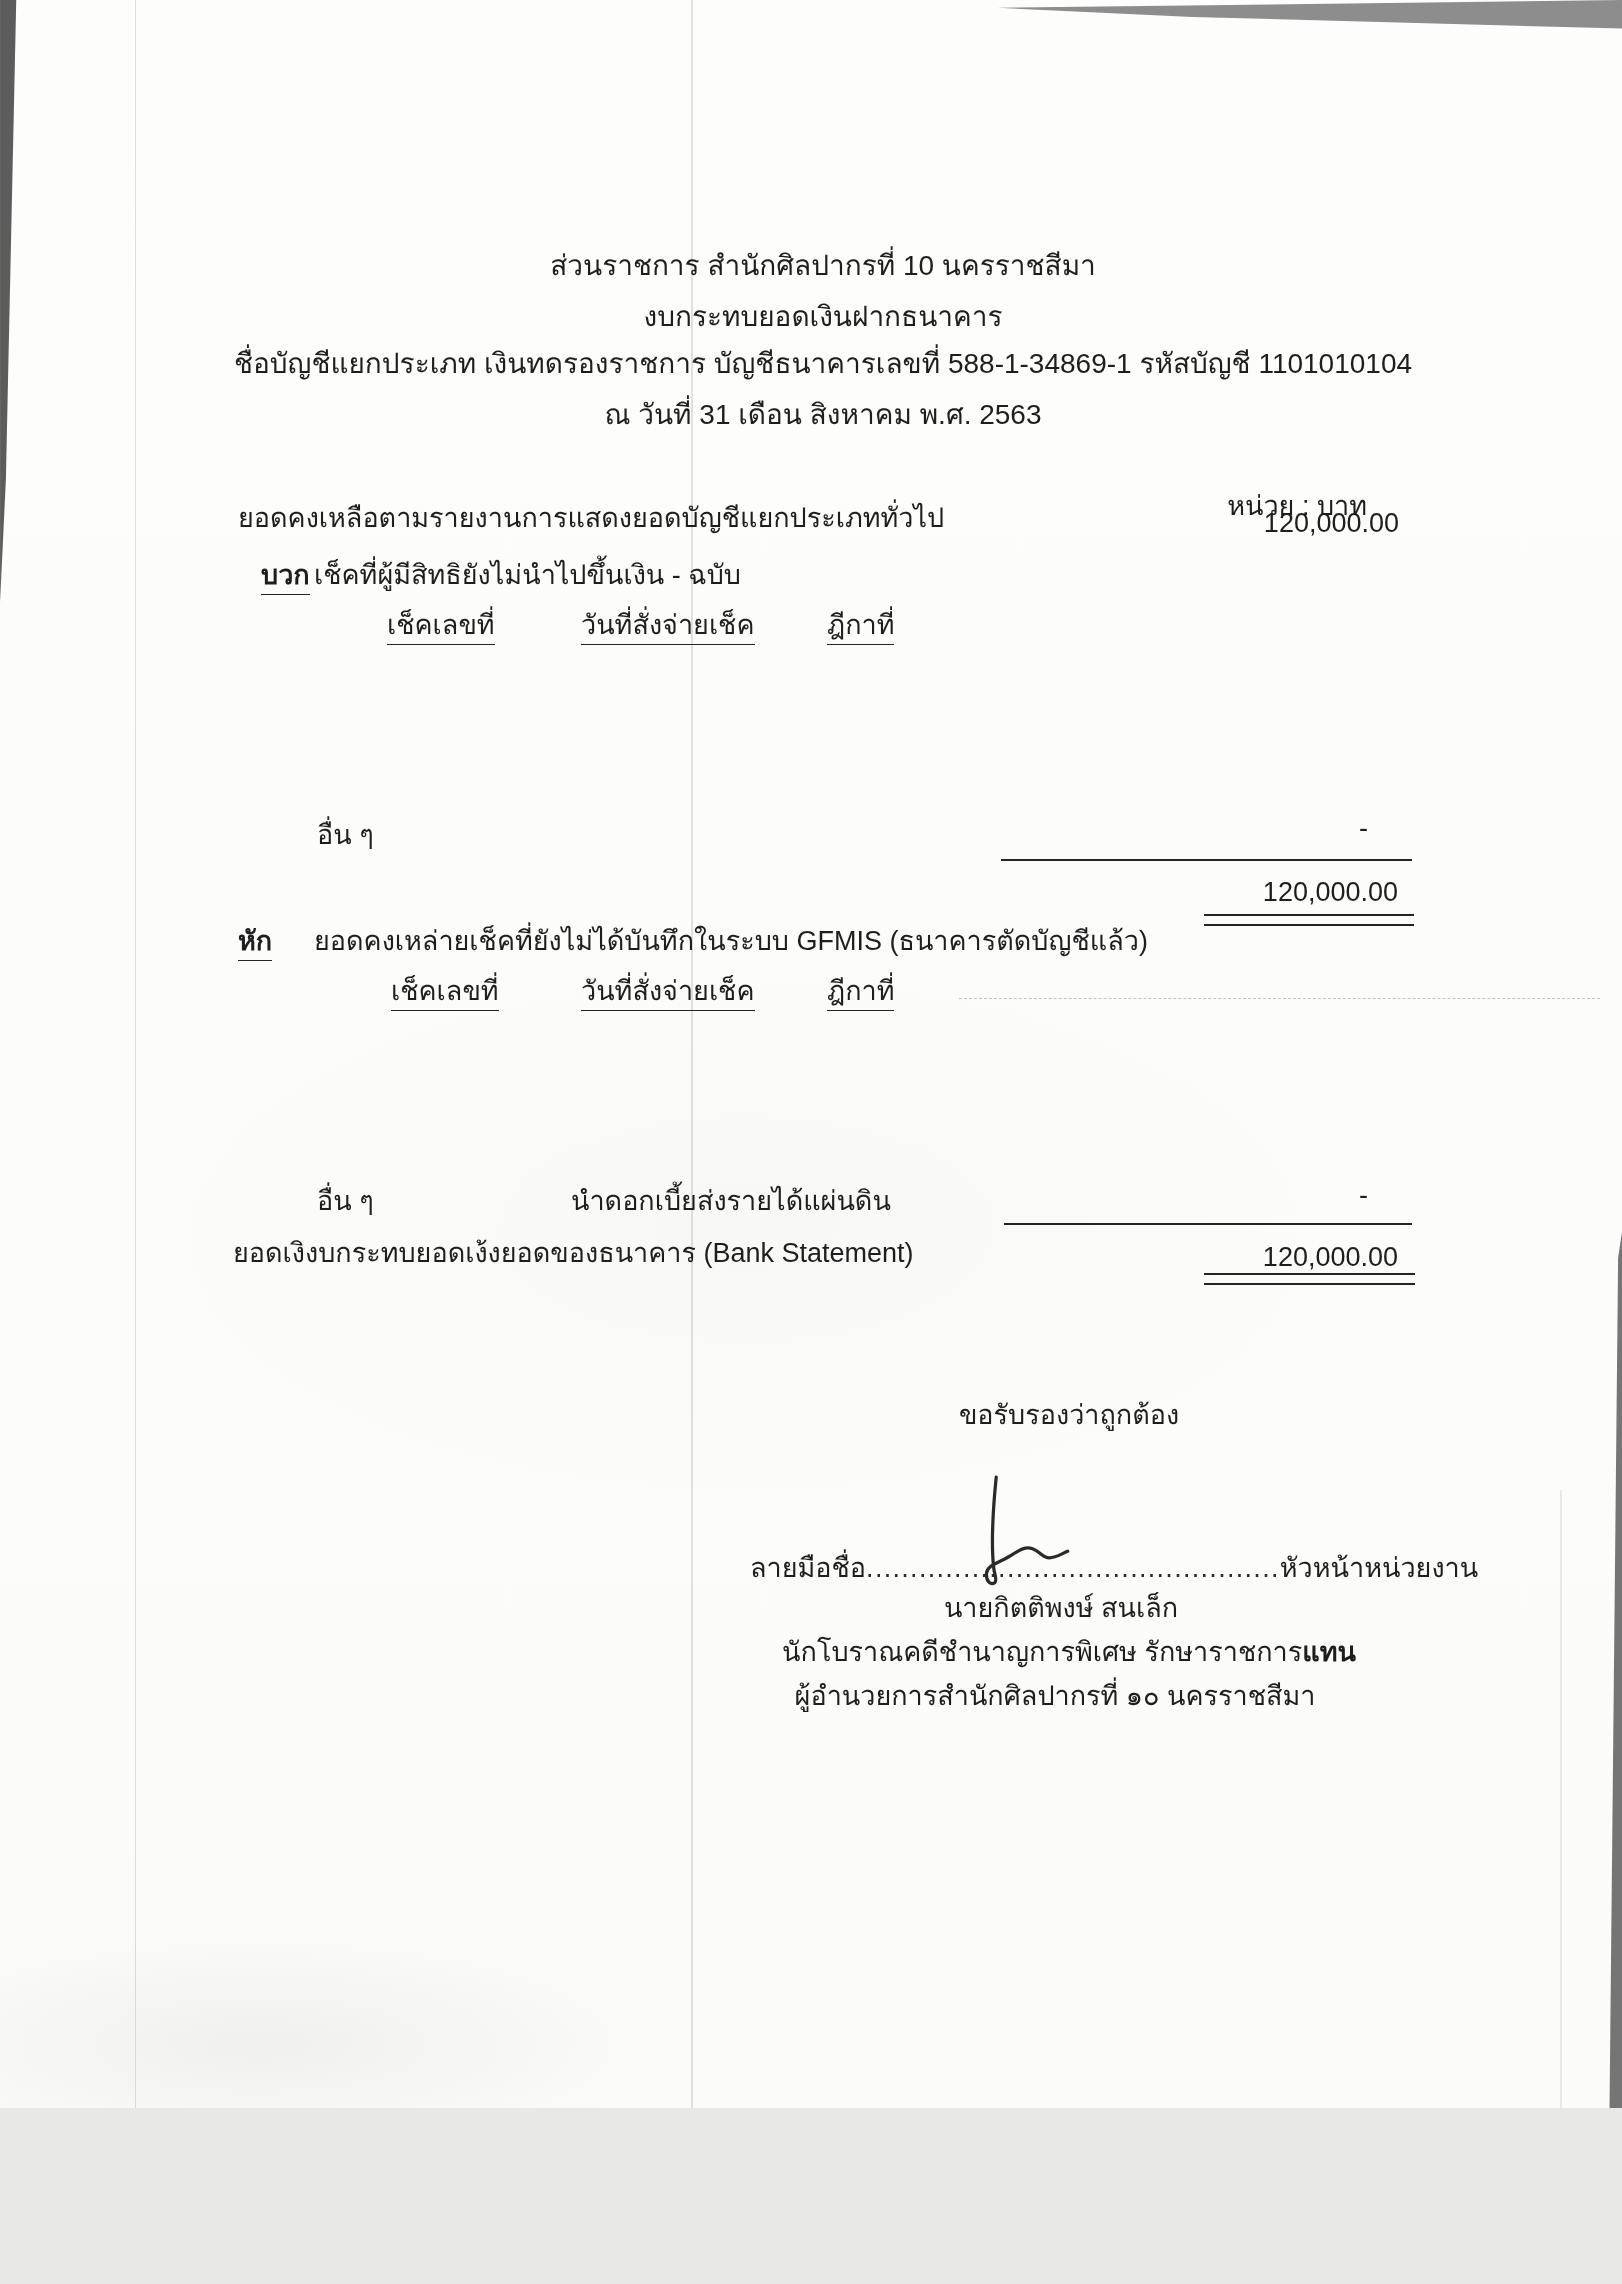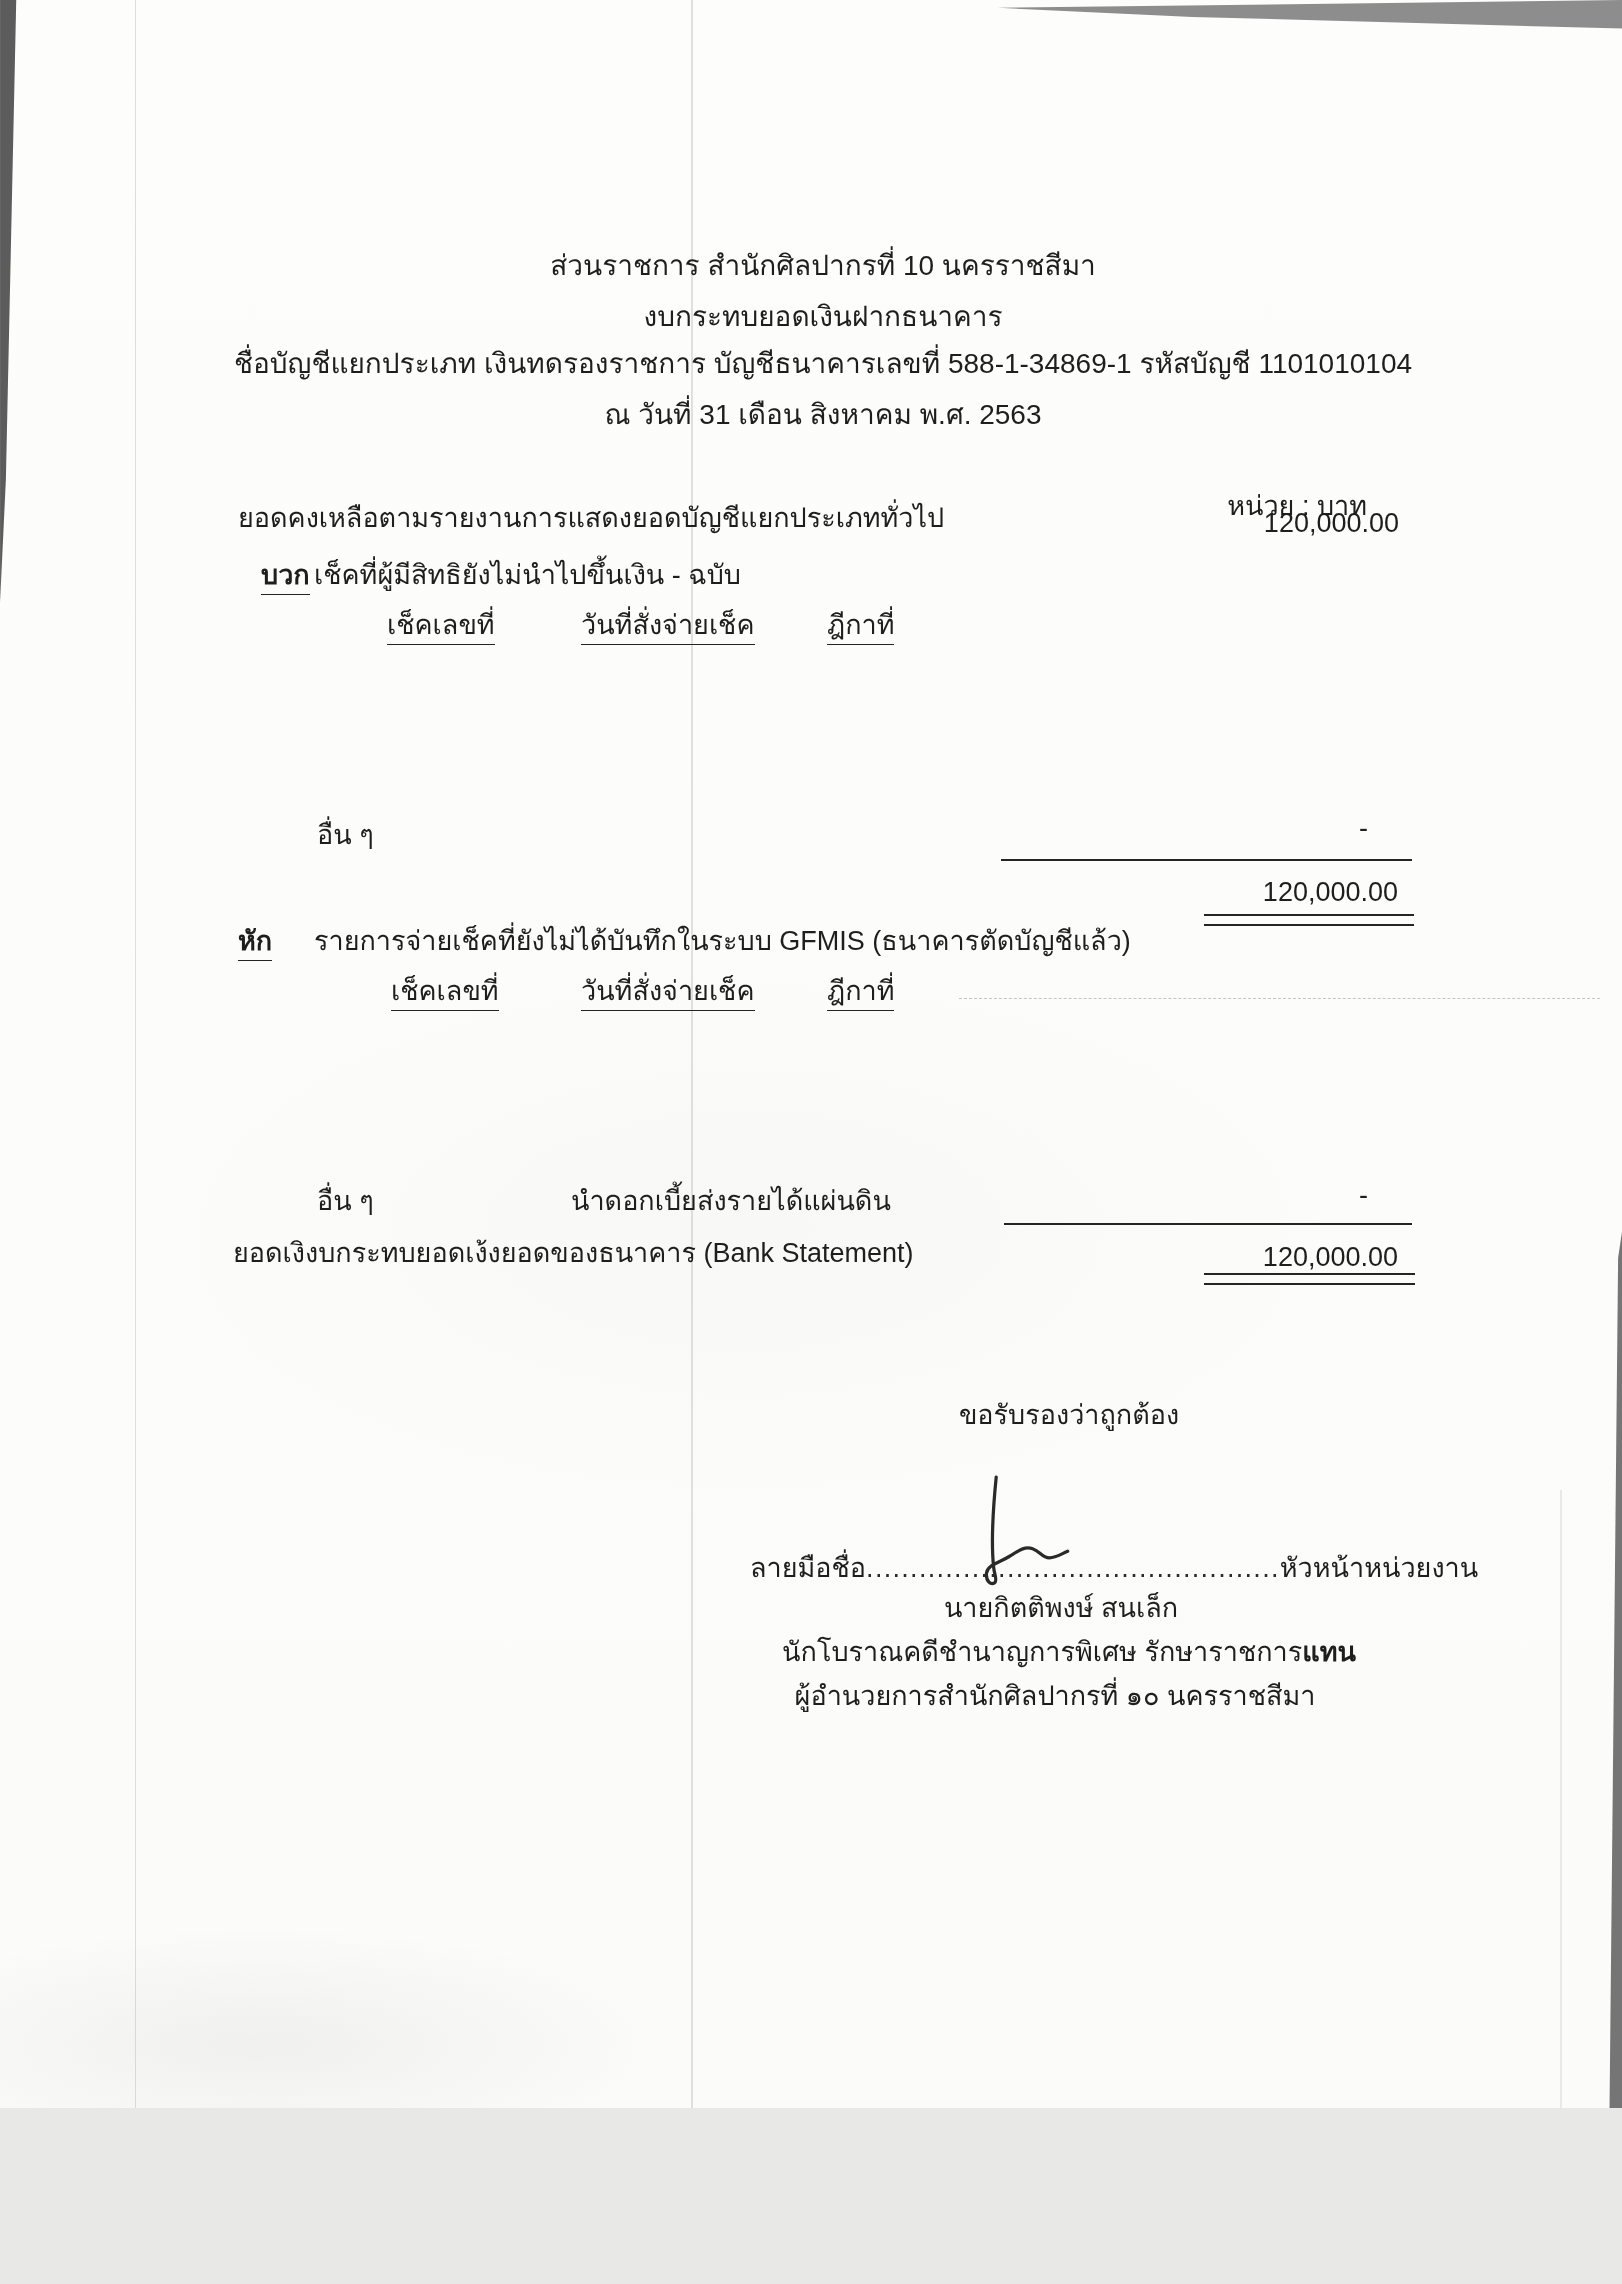--- a/index.html
+++ b/index.html
@@ -85,21 +85,21 @@
   <div class="t ul" style="left:827px; top:608px;">ฎีกาที่</div>
 
   <div class="t" style="left:317px; top:818px;">อื่น ๆ</div>
   <div class="t rgt" style="top:811px; right:254px;">-</div>
   <div class="rule" style="left:1001px; top:859px; width:411px;"></div>
 
   <div class="t rgt" style="top:875px; right:224px;">120,000.00</div>
   <div class="drule" style="left:1204px; top:914px; width:210px;"></div>
 
   <div class="t b ul" style="left:238px; top:924px;">หัก</div>
-  <div class="t" style="left:314px; top:924px;">รายการจ่ายเช็คที่ยังไม่ได้บันทึกในระบบ GFMIS (ธนาคารตัดบัญชีแล้ว)</div>
+  <div class="t" style="left:314px; top:924px;">ยอดคงเหล่ายเช็คที่ยังไม่ได้บันทึกในระบบ GFMIS (ธนาคารตัดบัญชีแล้ว)</div>
 
   <div class="t ul" style="left:391px; top:974px;">เช็คเลขที่</div>
   <div class="t ul" style="left:581px; top:974px;">วันที่สั่งจ่ายเช็ค</div>
   <div class="t ul" style="left:827px; top:974px;">ฎีกาที่</div>
   <div class="faint-dash" style="left:959px; top:998px; width:641px;"></div>
 
   <div class="t" style="left:317px; top:1184px;">อื่น ๆ</div>
   <div class="t" style="left:571px; top:1184px;">นำดอกเบี้ยส่งรายได้แผ่นดิน</div>
   <div class="t rgt" style="top:1178px; right:254px;">-</div>
   <div class="rule" style="left:1004px; top:1223px; width:408px;"></div>

